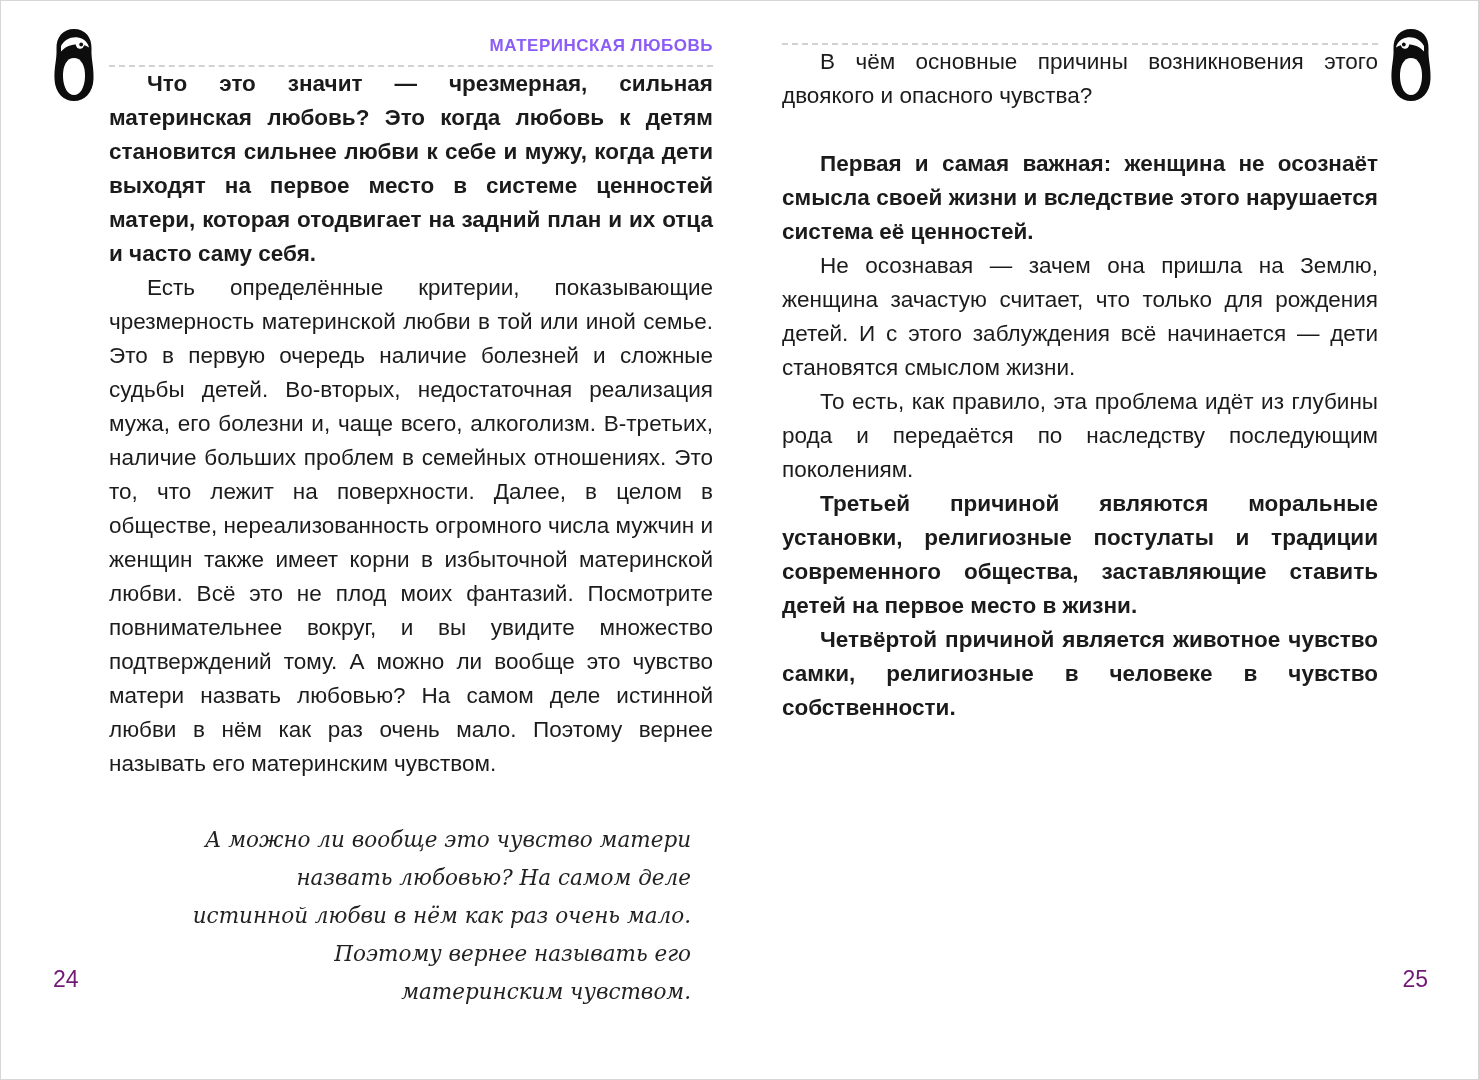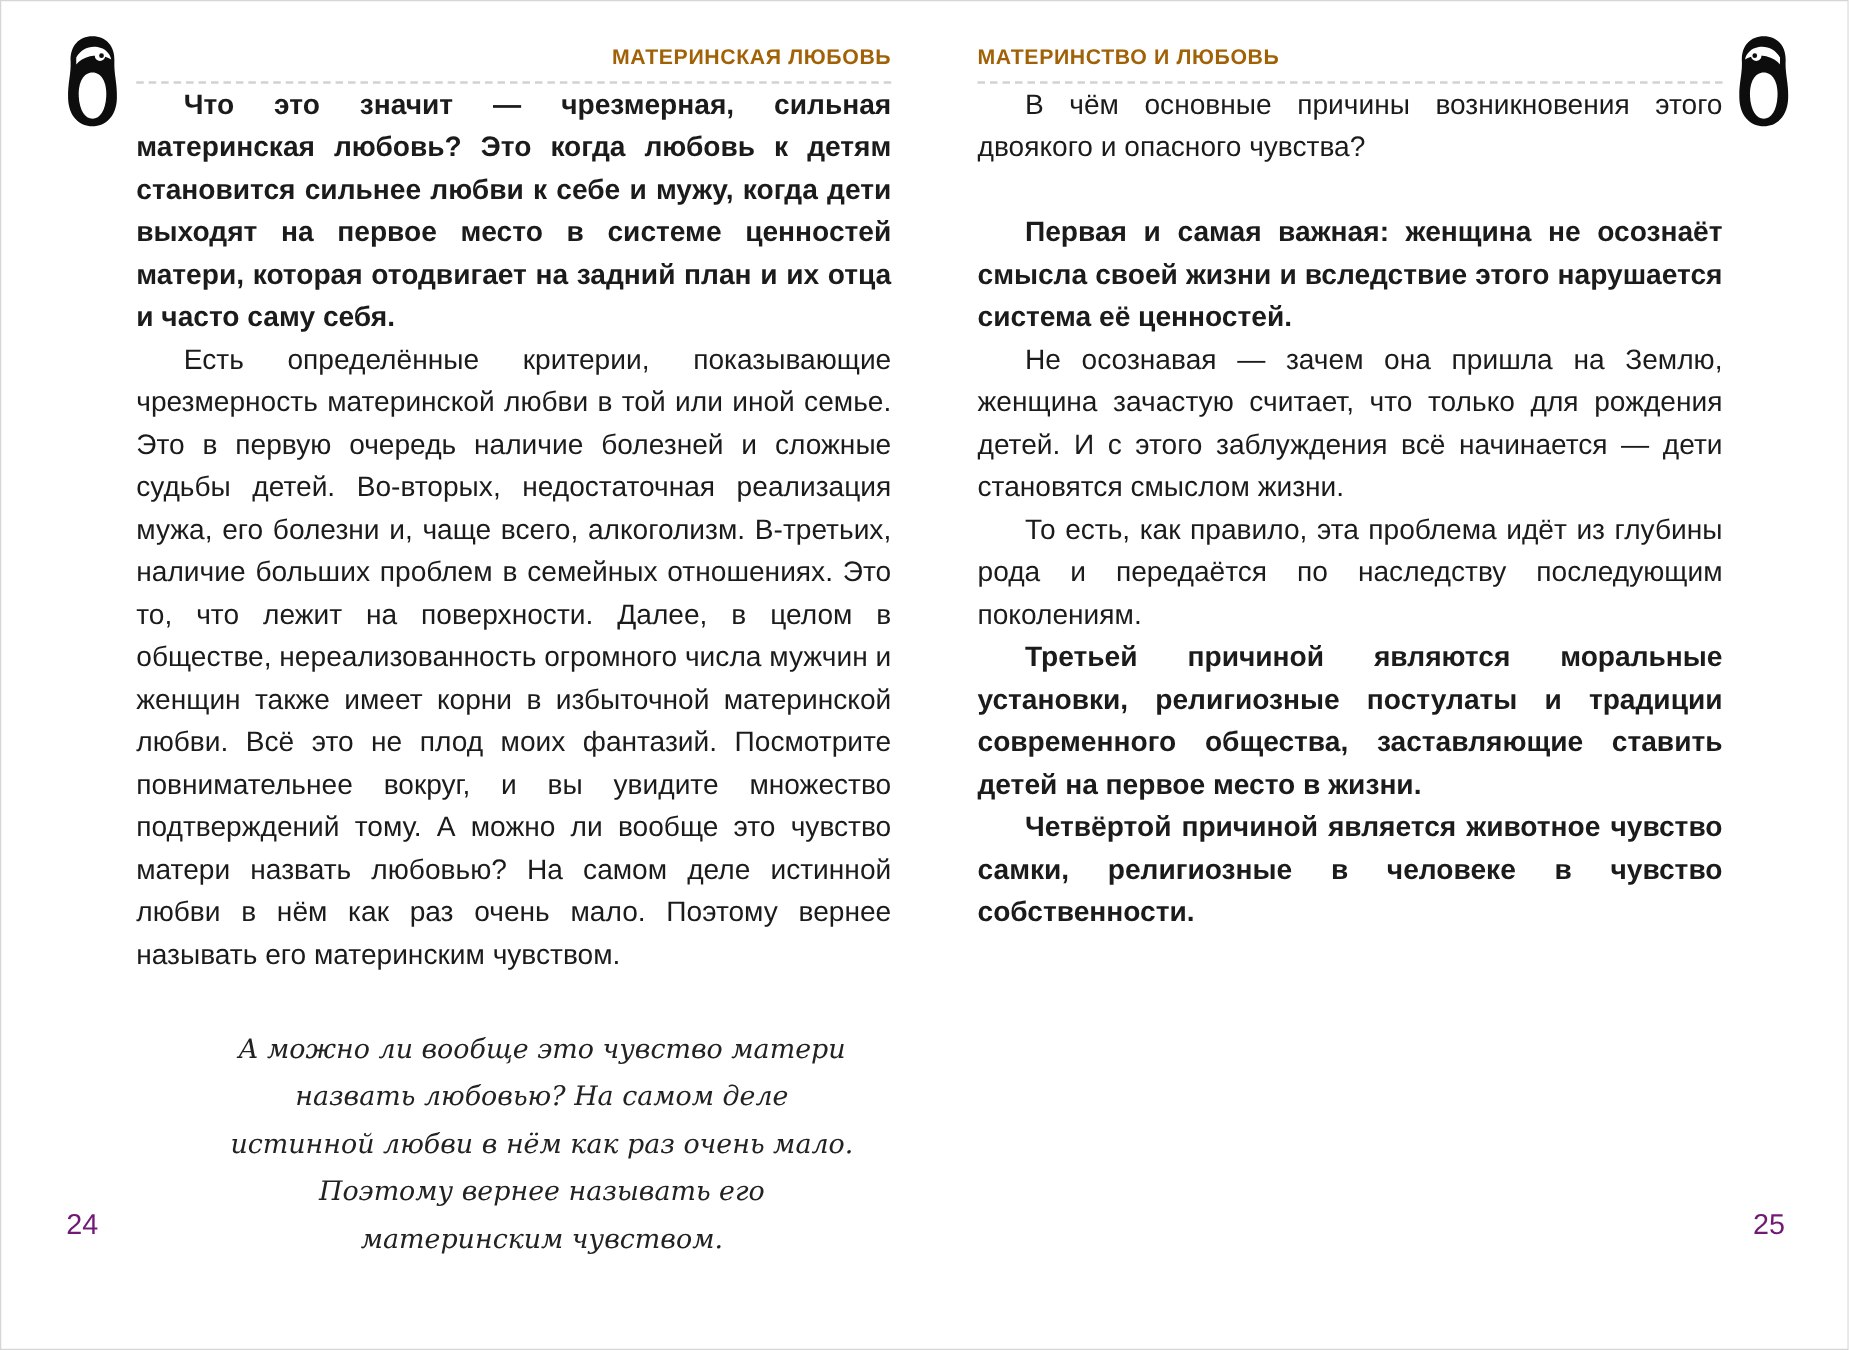--- a/index.html
+++ b/index.html
@@ -26,21 +26,21 @@
     position: absolute;
     top: 34px;
   }
   .left-page  { left: 108px; width: 604px; }
   .right-page { left: 781px; width: 596px; }
 
   .running-header {
     font-size: 17px;
     font-weight: 700;
     letter-spacing: 0.5px;
-    color: #a16207;
+    color: #8b5cf6;
     line-height: 22px;
   }
   .align-right { text-align: right; }
   .align-left  { text-align: left; }
 
   .header-rule {
     height: 0;
     border-bottom: 2px dashed #d2d2d2;
     margin-top: 8px;
   }
@@ -58,21 +58,21 @@
   .para.bold { font-weight: 700; }
   .gap-above { margin-top: 34px; }
 
   .quote {
     margin: 40px 22px 0 67px;
     font-family: "DejaVu Serif", serif;
     font-style: italic;
     font-size: 21.5px;
     line-height: 38px;
     color: #222222;
-    text-align: center;
+    text-align: right;
   }
 
   .page-number {
     position: absolute;
     bottom: 86px;
     font-size: 23px;
     color: #701a75;
   }
   .left-num  { left: 52px; }
   .right-num { right: 50px; }
@@ -114,23 +114,20 @@
     <div class="header-rule"></div>
 
     <div class="body-text">
       <p class="para bold">Что это значит — чрезмерная, сильная материнская любовь? Это когда любовь к детям становится сильнее любви к себе и мужу, когда дети выходят на первое место в системе ценностей матери, которая отодвигает на задний план и их отца и часто саму себя.</p>
       <p class="para">Есть определённые критерии, показывающие чрезмерность материнской любви в той или иной семье. Это в первую очередь наличие болезней и сложные судьбы детей. Во-вторых, недостаточная реализация мужа, его болезни и, чаще всего, алкоголизм. В-третьих, наличие больших проблем в семейных отношениях. Это то, что лежит на поверхности. Далее, в целом в обществе, нереализованность огромного числа мужчин и женщин также имеет корни в избыточной материнской любви. Всё это не плод моих фантазий. Посмотрите повнимательнее вокруг, и вы увидите множество подтверждений тому. А можно ли вообще это чувство матери назвать любовью? На самом деле истинной любви в нём как раз очень мало. Поэтому вернее называть его материнским чувством.</p>
       <div class="quote">А можно ли вообще это чувство матери назвать любовью? На самом деле истинной любви в нём как раз очень мало. Поэтому вернее называть его материнским чувством.</div>
     </div>
   </section>
 
   <section class="page right-page">
-    <header class="running-header align-left">
-      <span>МАТЕРИНСТВО И ЛЮБОВЬ</span>
-    </header>
     <div class="header-rule"></div>
 
     <div class="body-text">
       <p class="para">В чём основные причины возникновения этого двоякого и опасного чувства?</p>
       <p class="para bold gap-above">Первая и самая важная: женщина не осознаёт смысла своей жизни и вследствие этого нарушается система её ценностей.</p>
       <p class="para">Не осознавая — зачем она пришла на Землю, женщина зачастую считает, что только для рождения детей. И с этого заблуждения всё начинается — дети становятся смыслом жизни.</p>
       <p class="para">То есть, как правило, эта проблема идёт из глубины рода и передаётся по наследству последующим поколениям.</p>
       <p class="para bold">Третьей причиной являются моральные установки, религиозные постулаты и традиции современного общества, заставляющие ставить детей на первое место в жизни.</p>
       <p class="para bold">Четвёртой причиной является животное чувство самки, религиозные в человеке в чувство собственности.</p>
     </div>

